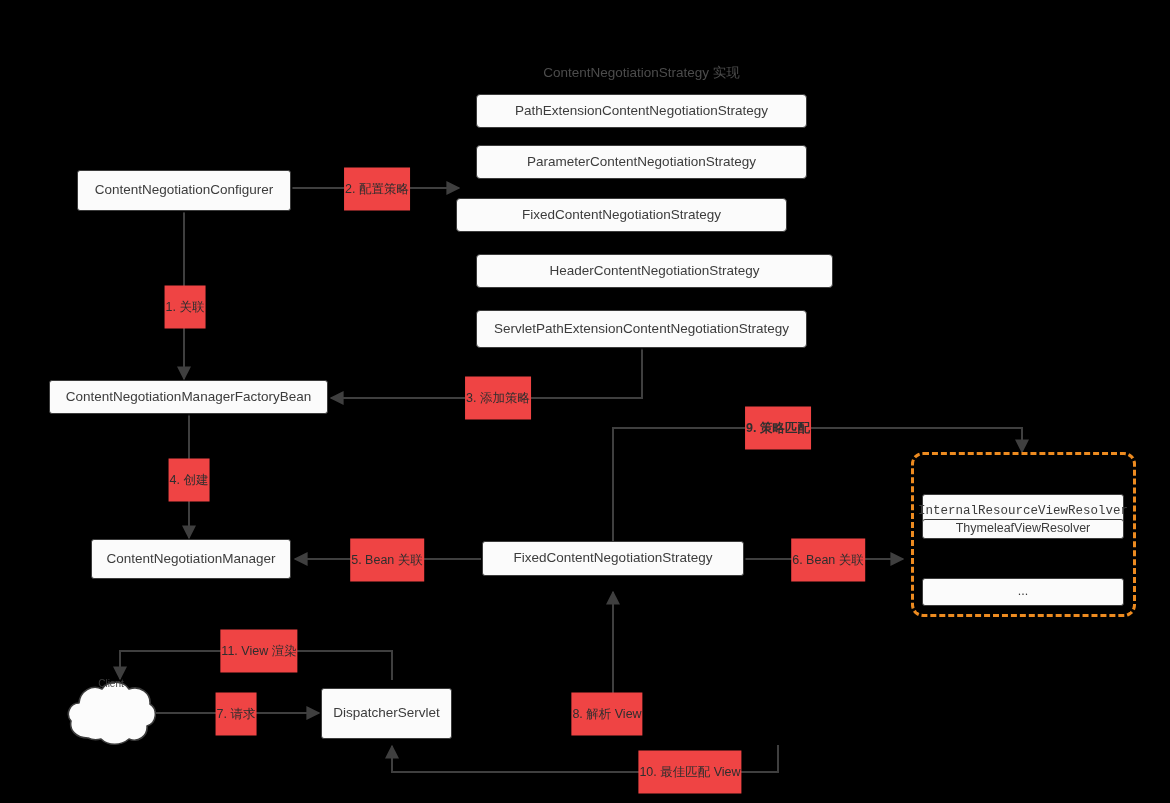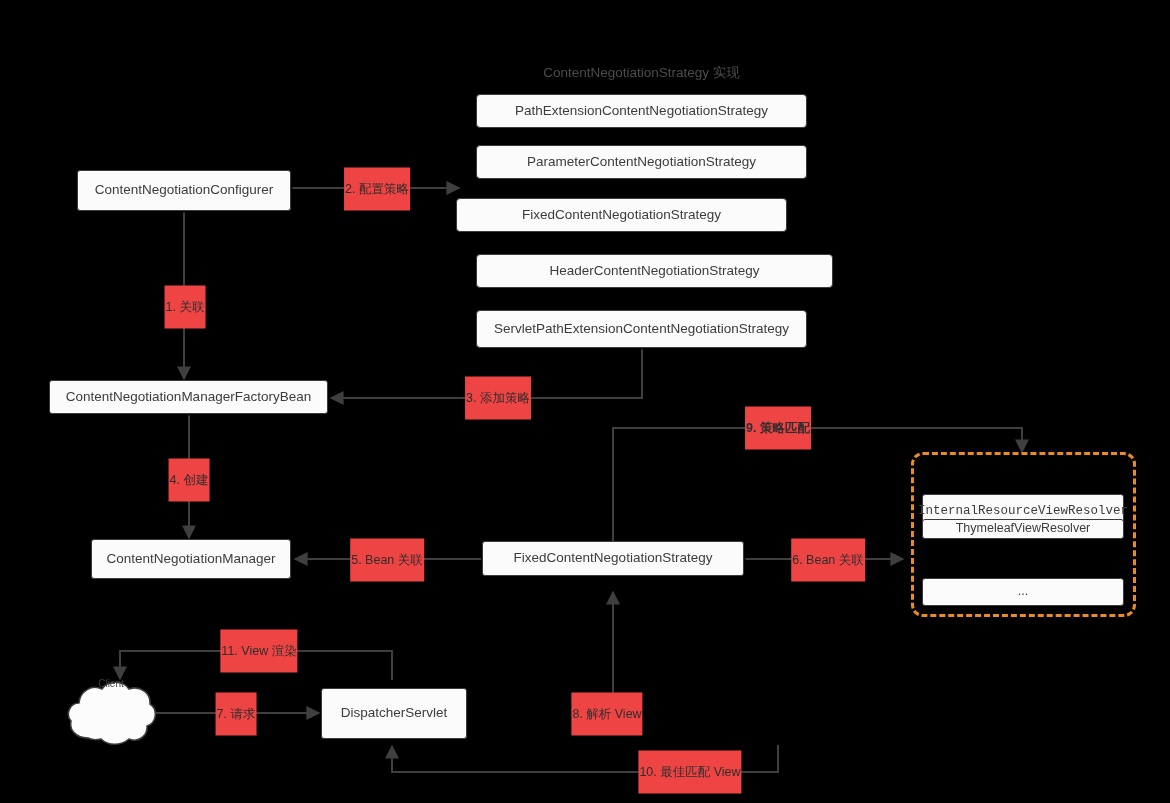--- a/index.html
+++ b/index.html
@@ -131,21 +131,21 @@
 
   <div class="dashed-group" style="left:911px;top:452px;width:225px;height:165px;"></div>
 
 
   <div class="node small" style="left:922px;top:494px;width:202px;height:35px;font-family:Liberation Mono, monospace;">InternalResourceViewResolver</div>
 
   <div class="node small" style="left:922px;top:519px;width:202px;height:20px;">ThymeleafViewResolver</div>
 
   <div class="node small" style="left:922px;top:578px;width:202px;height:28px;">...</div>
 
-  <div class="node" style="left:321px;top:688px;width:146px;height:51px;">DispatcherServlet</div>
+  <div class="node" style="left:321px;top:688px;width:131px;height:51px;">DispatcherServlet</div>
 
   <div class="cloud" style="left:66px;top:678px;width:90px;height:72px;">
     <svg width="90" height="72" viewBox="0 0 90 72" style="position:absolute;left:0;top:0;">
       <path d="M22,60
                C10,60 3,52 5,43
                C-1,36 4,25 13,25
                C14,13 26,6 36,11
                C42,2 57,2 63,11
                C74,7 85,15 84,26
                C92,31 91,45 81,48

